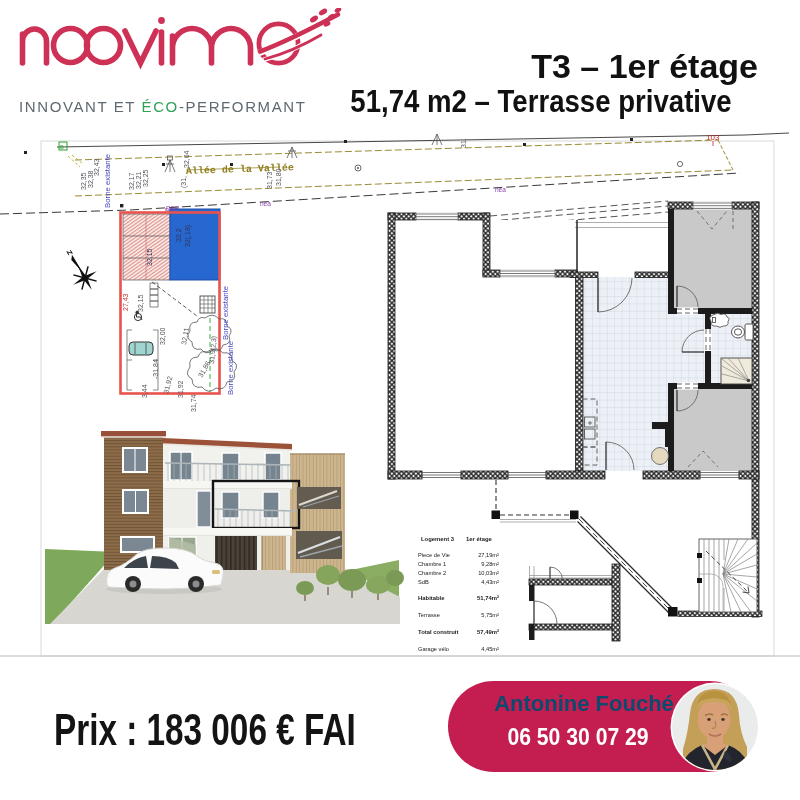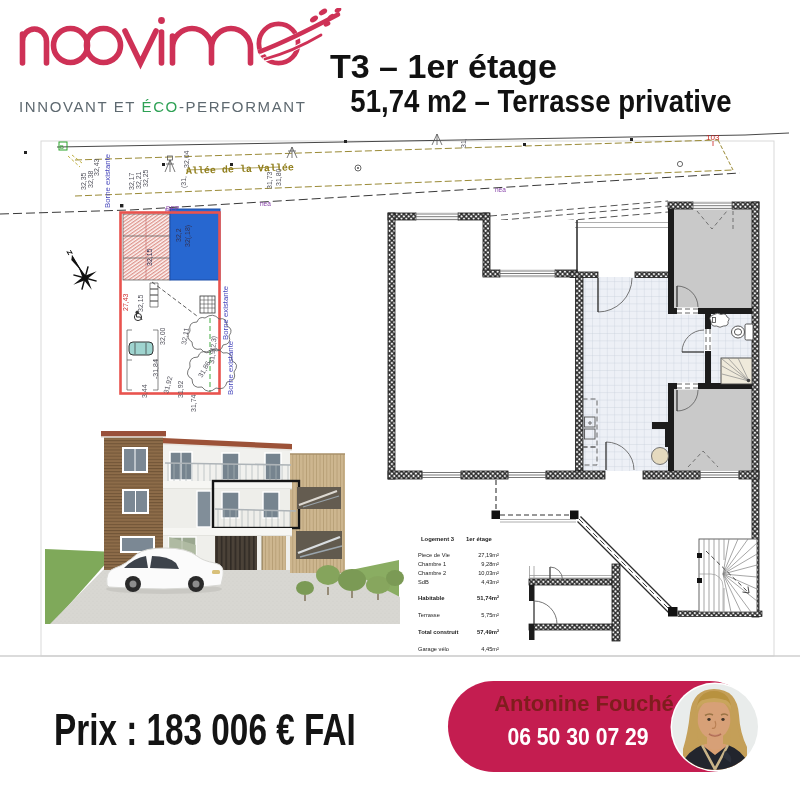--- a/index.html
+++ b/index.html
@@ -760,29 +760,29 @@
   <g fill="#ce3156">
     <ellipse cx="300" cy="11" rx="4.5" ry="2.6" transform="rotate(-35 300 11)"></ellipse>
     <ellipse cx="309" cy="4" rx="4.5" ry="2.6" transform="rotate(-30 309 4)"></ellipse>
     <ellipse cx="317" cy="9" rx="4" ry="2.4" transform="rotate(-40 317 9)"></ellipse>
     <ellipse cx="313" cy="16" rx="3.6" ry="2.2" transform="rotate(-25 313 16)"></ellipse>
     <ellipse cx="324" cy="2" rx="3.6" ry="2.2" transform="rotate(-30 324 2)"></ellipse>
   </g>
   <text x="5" y="104" font-size="15" letter-spacing="1.6" fill="#5e6970" font-family="Liberation Sans,sans-serif">INNOVANT ET <tspan fill="#2ea155">ÉCO</tspan>-PERFORMANT</text>
 </svg>
 
-<div class="abs" style="left:330px;top:46px;width:428px;text-align:left;font-size:34px;font-weight:bold;color:#111;line-height:40px;">T3 – 1er étage</div>
+<div class="abs" style="left:330px;top:46px;width:428px;text-align:right;font-size:34px;font-weight:bold;color:#111;line-height:40px;">T3 – 1er étage</div>
 
 <div class="abs" style="left:291px;top:84px;width:500px;text-align:center;font-size:31px;font-weight:bold;color:#111;line-height:36px;transform:scaleX(0.89);white-space:nowrap;">51,74 m2 – Terrasse privative</div>
 
 <div class="abs" style="left:54px;top:707px;font-size:45px;font-weight:bold;color:#141414;line-height:45px;transform:scaleX(0.74);transform-origin:0 0;white-space:nowrap;">Prix : 183 006 € FAI</div>
 
 <div class="abs" style="left:448px;top:681px;width:307px;height:91px;border-radius:46px;background:#c41d50;"></div>
 
-<div class="abs" style="left:468px;top:691px;width:232px;text-align:center;font-size:22px;font-weight:bold;color:#7f1d1d;">Antonine Fouché</div>
+<div class="abs" style="left:468px;top:691px;width:232px;text-align:center;font-size:22px;font-weight:bold;color:#0c4a6e;">Antonine Fouché</div>
 
 <div class="abs" style="left:462px;top:724px;width:232px;text-align:center;font-size:23px;font-weight:bold;color:#ffffff;transform:scaleX(0.92);">06 50 30 07 29</div>
 
 <svg class="abs" style="left:669px;top:681px" width="92" height="92" viewBox="0 0 92 92">
   <defs>
         <clipPath id="pc">
           <circle cx="46" cy="46" r="43"></circle>
         </clipPath>
       </defs>
   <circle cx="46" cy="46" r="44.5" fill="#ffffff"></circle>

